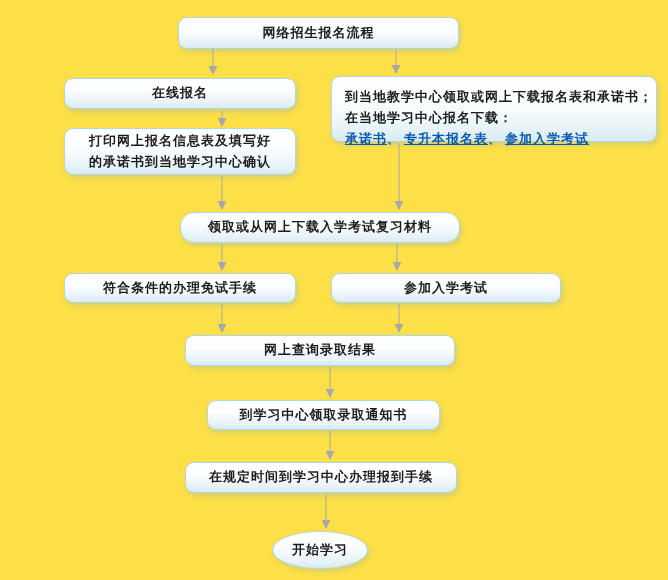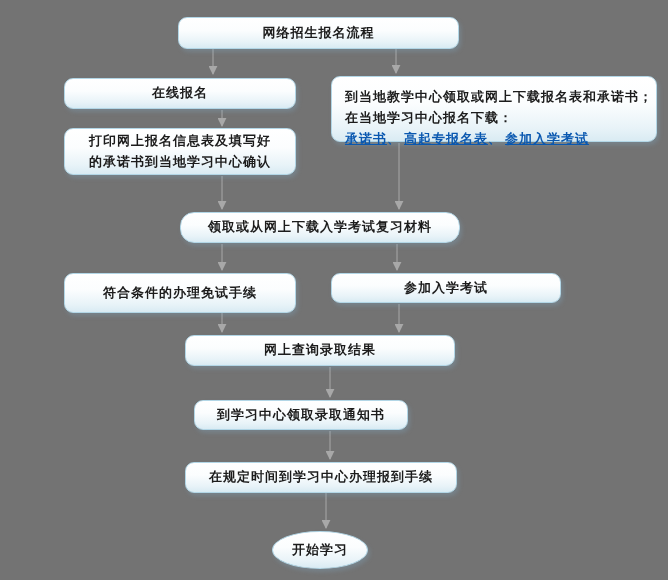--- a/index.html
+++ b/index.html
@@ -1,19 +1,19 @@
 <!DOCTYPE html>
 <html><head>
 <meta charset="utf-8">
 <style>
   html,body{margin:0;padding:0;background:#ffffff;}
   #stage{
     position:relative;
     width:668px;height:580px;
-    background:#737373;
+    background:#fde047;
     font-family:"DejaVu Sans","Liberation Sans",sans-serif;
     overflow:hidden;
   }
   .node{
     position:absolute;
     box-sizing:border-box;
     border:1px solid #b2d6e6;
     border-radius:9px;
     background:linear-gradient(to bottom,#ffffff 0%,#fbfdfe 42%,#e8f3f8 80%,#d9ebf3 100%);
     box-shadow:2px 3px 4px rgba(130,170,195,0.30), inset 0 1px 0 #ffffff;
@@ -77,46 +77,46 @@
   </div>
 
   <div class="node" style="left:64px;top:78px;width:232px;height:31px;">
     <span>在线报名</span>
   </div>
 
   <div class="node left-align multi" style="left:331px;top:76px;width:326px;height:66px;">
     <div class="dl-line">到当地教学中心领取或网上下载报名表和承诺书；</div>
     <div class="dl-line">在当地学习中心报名下载：</div>
     <div class="dl-line">
-      <a class="flow-link">承诺书</a><span class="sep">、</span><a class="flow-link">高起专报名表</a><span class="sep">、</span><a class="flow-link">参加入学考试</a>
+      <a class="flow-link">承诺书</a><span class="sep">、</span><a class="flow-link">专升本报名表</a><span class="sep">、</span><a class="flow-link">参加入学考试</a>
     </div>
   </div>
 
   <div class="node multi" style="left:64px;top:128px;width:232px;height:47px;">
     <span>打印网上报名信息表及填写好</span>
     <span>的承诺书到当地学习中心确认</span>
   </div>
 
   <div class="node" style="left:180px;top:212px;width:280px;height:31px;border-radius:14px;">
     <span>领取或从网上下载入学考试复习材料</span>
   </div>
 
-  <div class="node" style="left:64px;top:273px;width:232px;height:40px;">
+  <div class="node" style="left:64px;top:273px;width:232px;height:30px;">
     <span>符合条件的办理免试手续</span>
   </div>
 
   <div class="node" style="left:185px;top:335px;width:270px;height:31px;">
     <span>网上查询录取结果</span>
   </div>
 
   <div class="node" style="left:331px;top:273px;width:230px;height:30px;">
     <span>参加入学考试</span>
   </div>
 
-  <div class="node" style="left:194px;top:400px;width:214px;height:30px;">
+  <div class="node" style="left:207px;top:400px;width:233px;height:30px;">
     <span>到学习中心领取录取通知书</span>
   </div>
 
   <div class="node" style="left:185px;top:462px;width:272px;height:31px;">
     <span>在规定时间到学习中心办理报到手续</span>
   </div>
 
   <div class="node ellipse" style="left:272px;top:531px;width:96px;height:38px;">
     <span>开始学习</span>
   </div>

